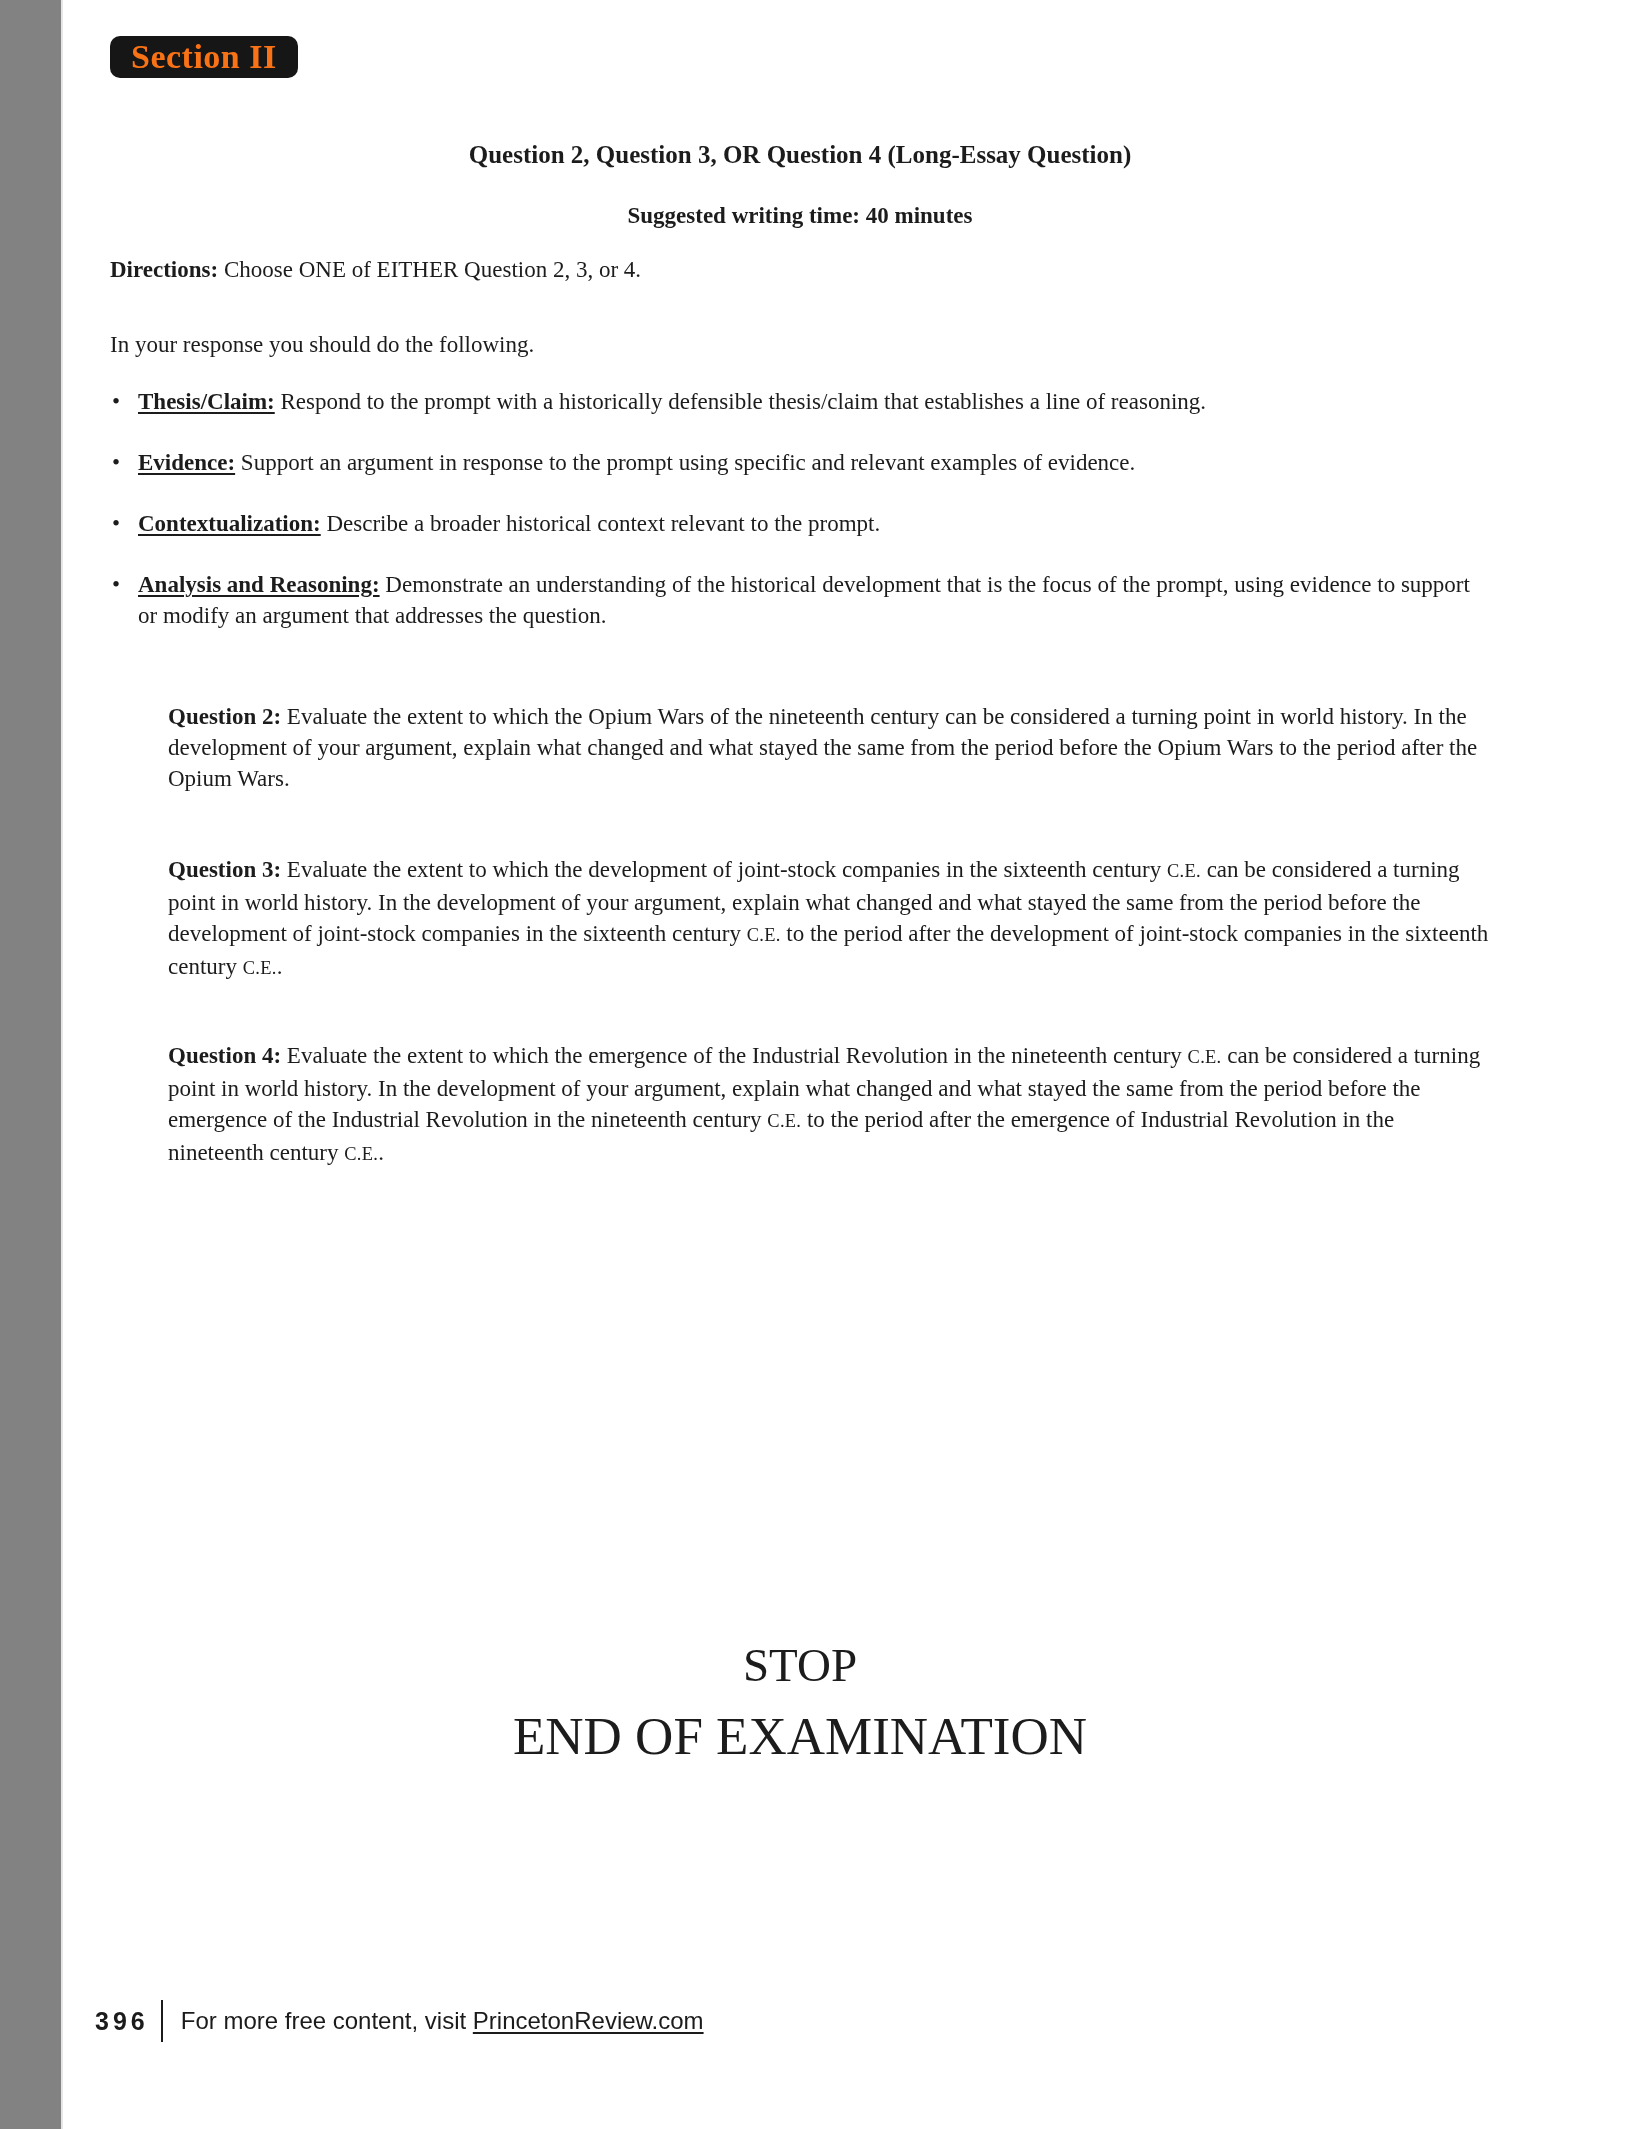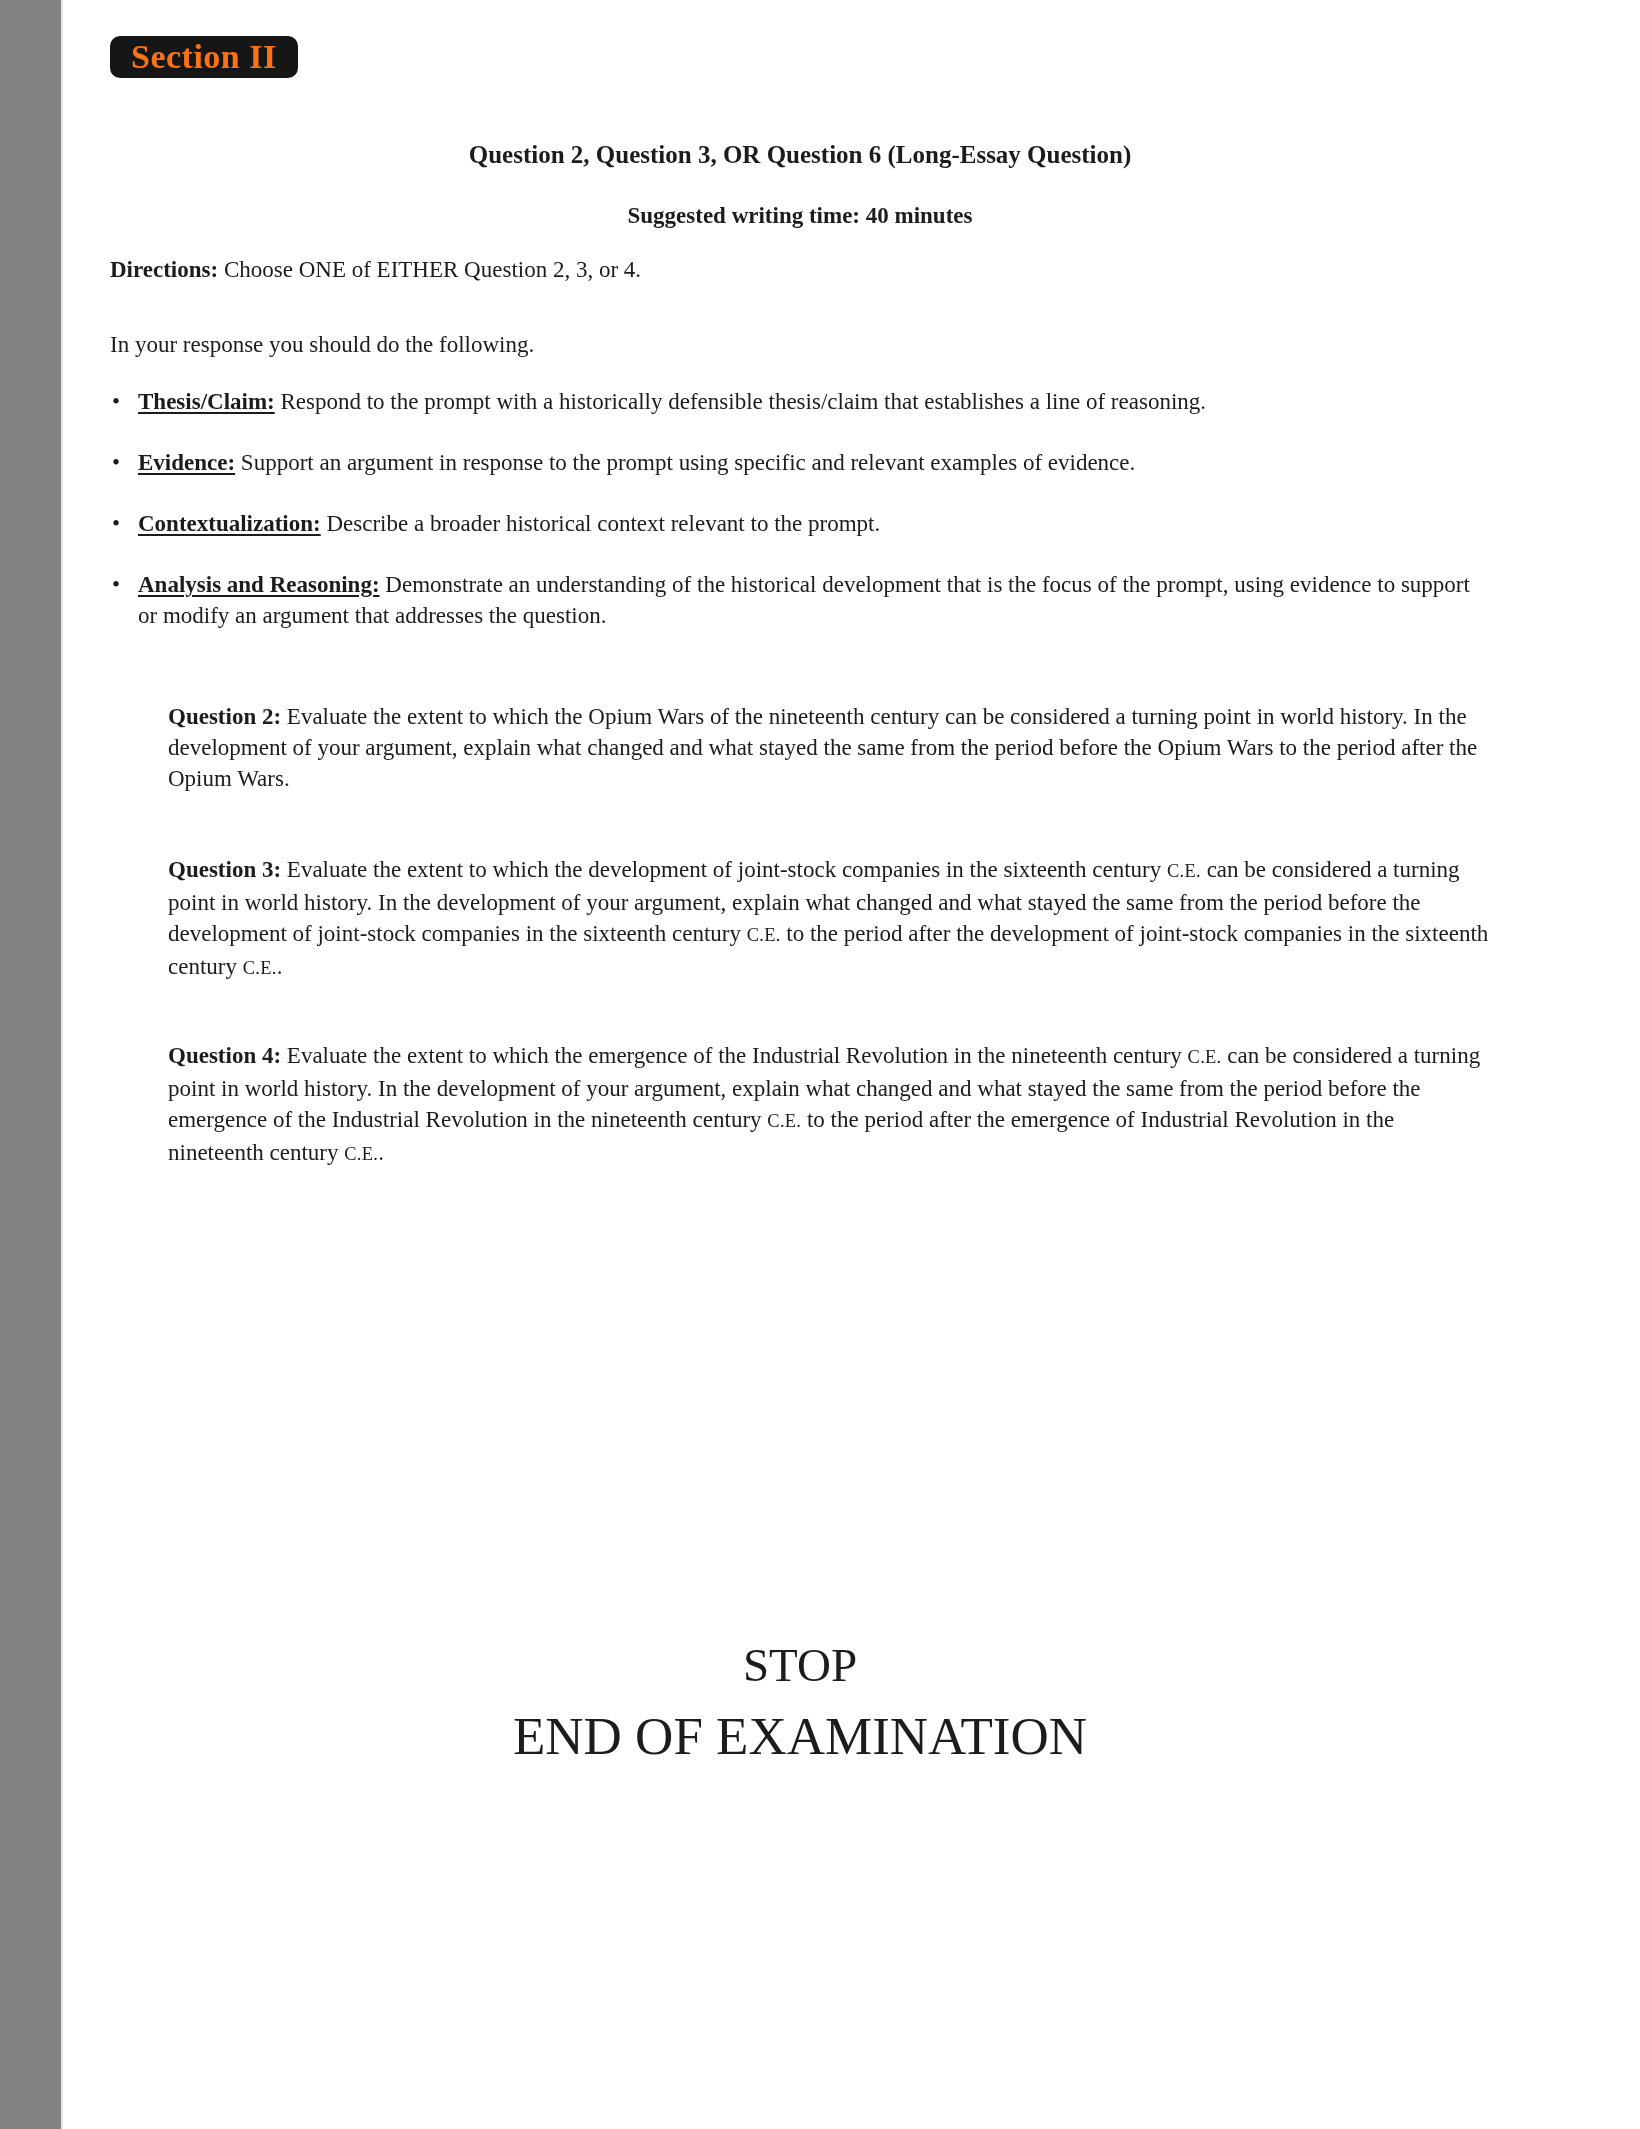--- a/index.html
+++ b/index.html
@@ -149,21 +149,21 @@
 <body>
 
 <div class="page">
 
   <div class="sidebar-bar"></div>
 
   <div class="content">
 
     <div class="section-badge">Section II</div>
 
-    <div class="page-title">Question 2, Question 3, OR Question 6 (Long-Essay Question)</div>
+    <div class="page-title">Question 2, Question 3, OR Question 4 (Long-Essay Question)</div>
 
     <div class="subtitle">Suggested writing time: 40 minutes</div>
 
     <p class="para directions"><span class="bold">Directions:</span><span> Choose ONE of EITHER Question 2, 3, or 4.</span></p>
 
     <p class="para intro">In your response you should do the following.</p>
 
     <ul class="req-list">
       <li class="req-item"><span class="req-label">Thesis/Claim:</span><span> Respond to the prompt with a historically defensible thesis/claim that establishes a line of reasoning.</span></li>
       <li class="req-item"><span class="req-label">Evidence:</span><span> Support an argument in response to the prompt using specific and relevant examples of evidence.</span></li>
@@ -176,14 +176,20 @@
     <p class="question q3"><span class="bold">Question 3:</span><span><span> Evaluate the extent to which the development of joint-stock companies in the sixteenth century </span><span class="sc">C.E.</span><span> can be considered a turning point in world history. In the development of your argument, explain what changed and what stayed the same from the period before the development of joint-stock companies in the sixteenth century </span><span class="sc">C.E.</span><span> to the period after the development of joint-stock companies in the sixteenth century </span><span class="sc">C.E.</span><span>.</span></span></p>
 
     <p class="question q4"><span class="bold">Question 4:</span><span><span> Evaluate the extent to which the emergence of the Industrial Revolution in the nineteenth century </span><span class="sc">C.E.</span><span> can be considered a turning point in world history. In the development of your argument, explain what changed and what stayed the same from the period before the emergence of the Industrial Revolution in the nineteenth century </span><span class="sc">C.E.</span><span> to the period after the emergence of Industrial Revolution in the nineteenth century </span><span class="sc">C.E.</span><span>.</span></span></p>
 
     <div class="stop-heading">STOP</div>
 
     <div class="end-heading">END OF EXAMINATION</div>
 
   </div>
 
+  <div class="footer">
+    <span class="page-number">396</span>
+    <span class="footer-divider"></span>
+    <span class="footer-text">For more free content, visit </span>
+      <a class="footer-link">PrincetonReview.com</a>
+  </div>
 
 </div>
 
 </body></html>

